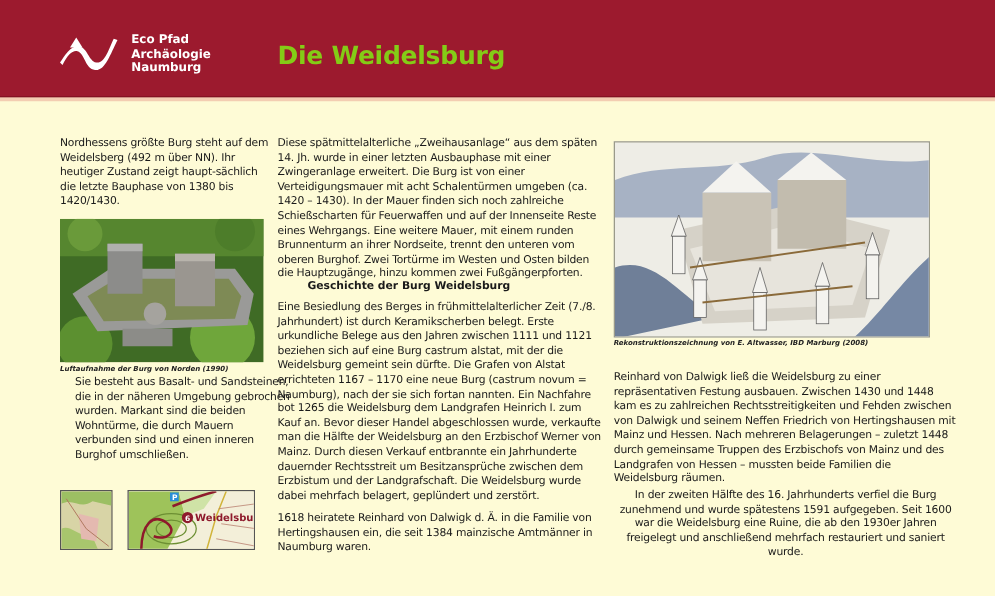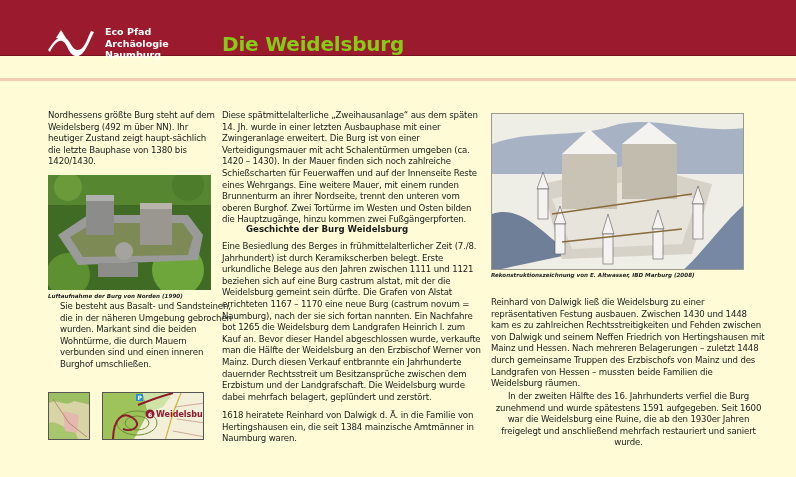--- a/index.html
+++ b/index.html
@@ -4,21 +4,21 @@
 <style>
   * { box-sizing: border-box; margin: 0; padding: 0; }
   html, body { width: 796px; height: 477px; overflow: hidden; }
   body {
     background: #fefbd6;
     font-family: "DejaVu Sans", sans-serif;
     color: #1a1a1a;
     position: relative;
   }
   .header {
-    position: absolute; left: 0; top: 0; width: 796px; height: 56px;
+    position: absolute; left: 0; top: 0; width: 796px; height: 78px;
     background: #9c1a2e;
     border-bottom: 1px solid #7c0f1f;
   }
   .header-strip {
     position: absolute; left: 0; top: 78px; width: 796px; height: 3px;
     background: #f3cdb2;
   }
   .logo-mark { position: absolute; left: 48px; top: 26px; width: 48px; height: 34px; }
   .logo-text {
     position: absolute; left: 105px; top: 26px;

